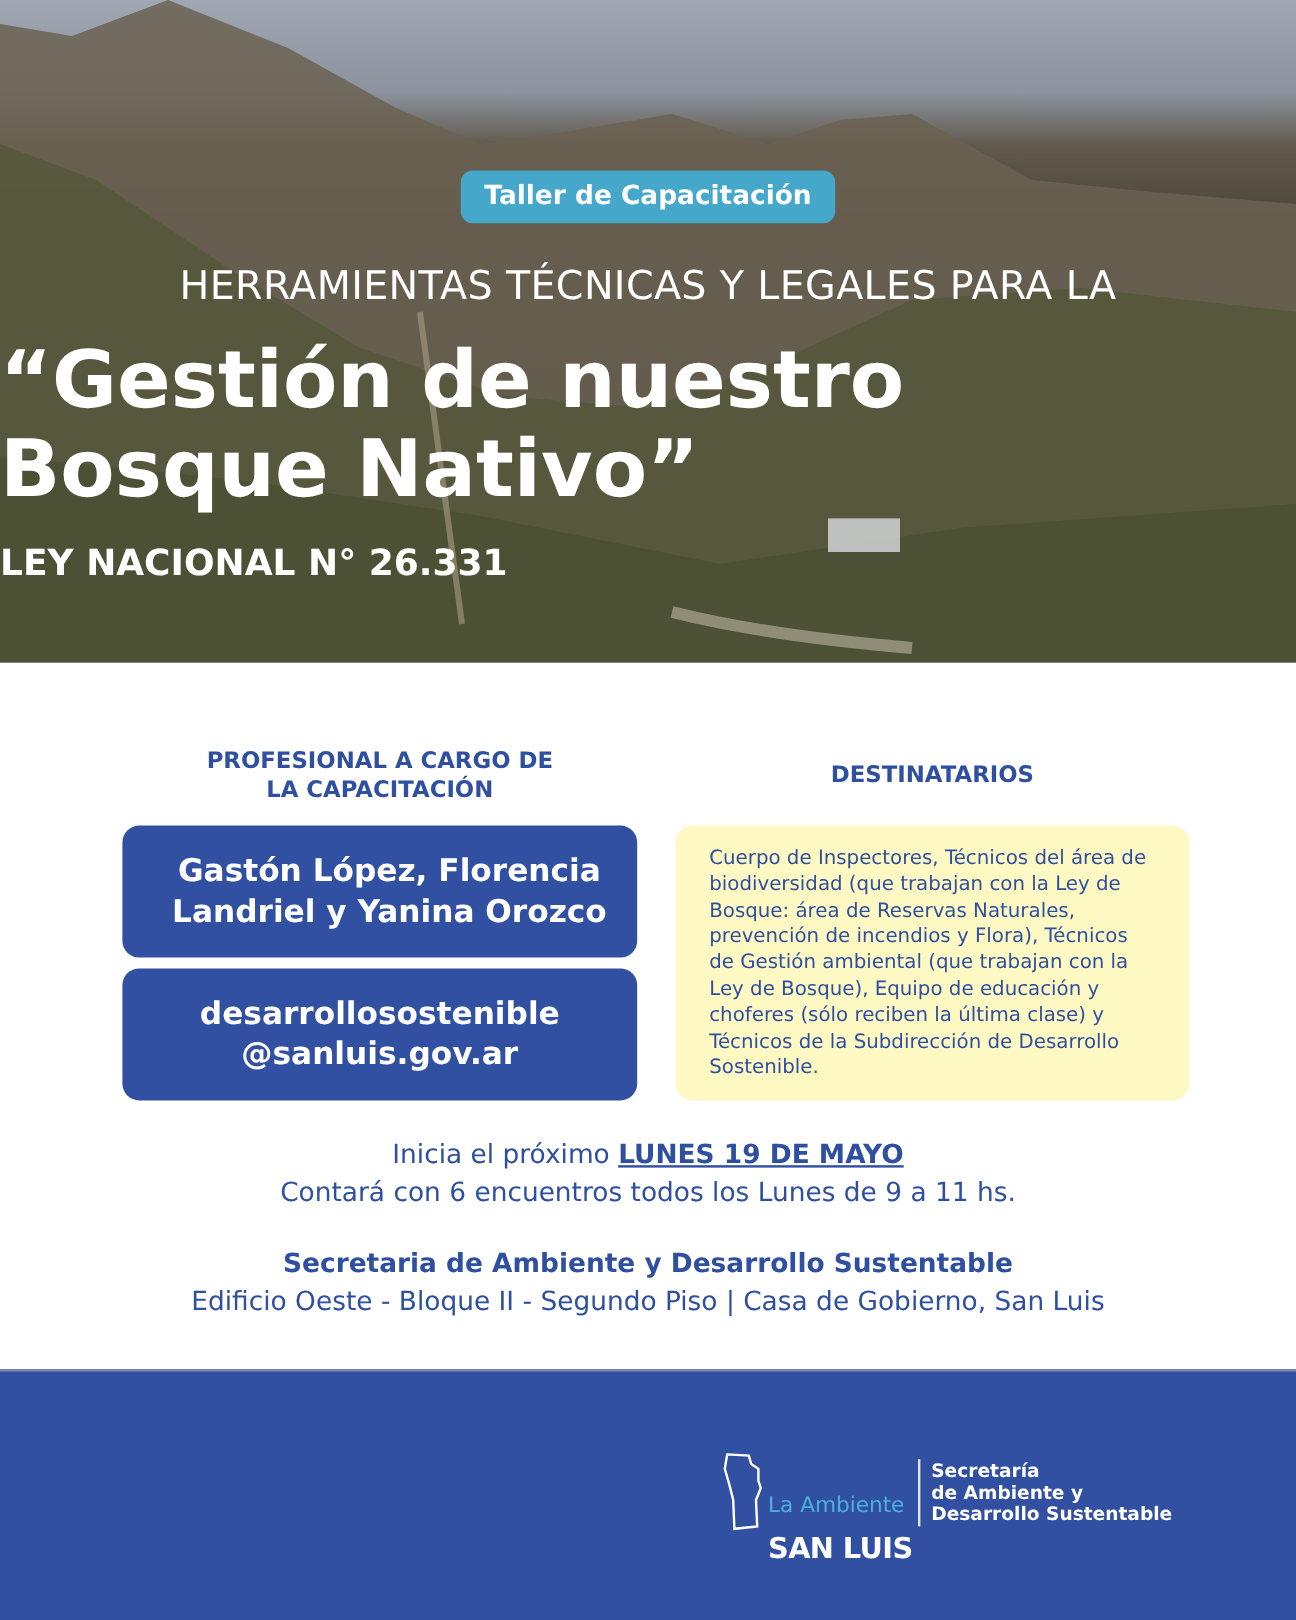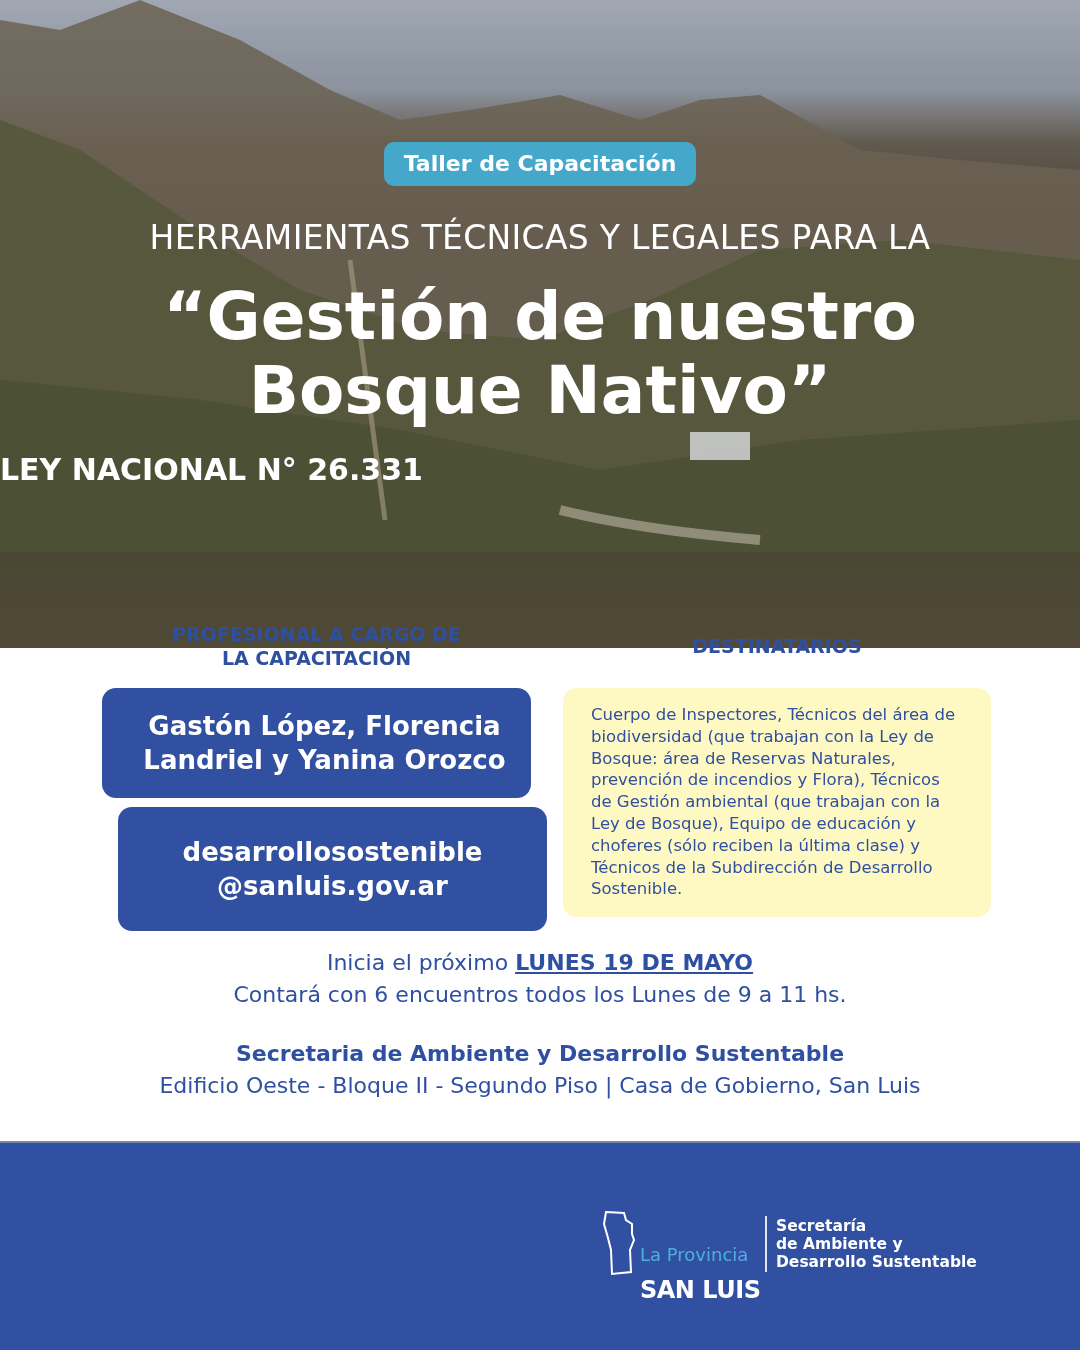--- a/index.html
+++ b/index.html
@@ -1,36 +1,36 @@
 <!DOCTYPE html>
 <html><head>
 <meta charset="utf-8">
 <style>
   * { box-sizing: border-box; margin: 0; padding: 0; }
   html, body { width: 1080px; height: 1350px; overflow: hidden; }
   body { font-family: "DejaVu Sans", sans-serif; background: #ffffff; position: relative; }
 
   .hero {
-    position: absolute; left: 0; top: 0; width: 1080px; height: 648px; overflow: hidden;
+    position: absolute; left: 0; top: 0; width: 1080px; height: 552px; overflow: hidden;
     background:
       linear-gradient(180deg, rgba(0,0,0,0.05) 0%, rgba(0,0,0,0.18) 40%, rgba(0,0,0,0.25) 100%),
       linear-gradient(180deg, #a9b0bd 0%, #9aa2ae 14%, #6f6659 22%, #5a5244 34%, #55553d 50%, #4c5234 65%, #5e5a40 80%, #6a6248 100%);
   }
   .hero svg.mtn { position: absolute; left: 0; top: 0; }
   .pill {
     position: absolute; left: 384px; top: 142px; width: 312px; height: 44px;
     background: #45a8cb; border-radius: 10px; color: #fff;
     font-weight: bold; font-size: 22px; text-align: center; line-height: 44px;
   }
   .kicker {
     position: absolute; left: 0; top: 218px; width: 1080px; text-align: center;
     color: #fff; font-size: 33px; letter-spacing: 0.3px;
   }
   .title {
-    position: absolute; left: 0; top: 280px; width: 1080px; text-align: center;
+    position: absolute; left: 0; top: 280px; width: 1080px; 
     color: #fff; font-weight: bold; font-size: 66px; line-height: 74px;
   }
   .law {
     position: absolute; left: 0; top: 452px; width: 1080px; text-align: left;
     color: #fff; font-weight: bold; font-size: 30px;
   }
 
   .colhead {
     position: absolute; color: #2f4fa0; font-weight: bold; font-size: 19px;
     text-align: center; line-height: 24px;
@@ -87,21 +87,21 @@
   <div>LA CAPACITACIÓN</div>
 </div>
 <div class="colhead" style="left:563px; top:634px; width:428px;">DESTINATARIOS</div>
 
 <div class="bluebox" style="top:688px; height:110px;padding-left:36px;">
   <div>
     <div>Gastón López, Florencia</div>
     <div>Landriel y Yanina Orozco</div>
   </div>
 </div>
-<div class="bluebox" style="top:807px; height:124px;margin-left:16px;">
+<div class="bluebox" style="top:807px; height:110px;">
   <div>
     <div>desarrollosostenible</div>
     <div>@sanluis.gov.ar</div>
   </div>
 </div>
 
 <div class="greybox">Cuerpo de Inspectores, Técnicos del área de biodiversidad (que trabajan con la Ley de Bosque: área de Reservas Naturales, prevención de incendios y Flora), Técnicos de Gestión ambiental (que trabajan con la Ley de Bosque), Equipo de educación y choferes (sólo reciben la última clase) y Técnicos de la Subdirección de Desarrollo Sostenible.</div>
 
 <div class="info" style="top:947px;">
   <div><span>Inicia el próximo </span><b>LUNES 19 DE MAYO</b></div>
@@ -111,19 +111,19 @@
 <div class="info" style="top:1038px;">
   <div style="font-weight:bold;">Secretaria de Ambiente y Desarrollo Sustentable</div>
   <div>Edificio Oeste - Bloque II - Segundo Piso | Casa de Gobierno, San Luis</div>
 </div>
 
 <div class="footer"></div>
 <svg class="logo" viewBox="0 0 380 66">
   <path d="M4,2 L22,3 L24,10 L30,14 L30,24 L32,30 L28,40 L29,62 L10,64 L9,40 L6,28 L2,14 Z" fill="none" stroke="#fff" stroke-width="2"></path>
 </svg>
 <div class="sanluis">SAN LUIS</div>
-<div class="provincia">La Provincia</div>
+<div class="provincia">La Ambiente</div>
 <div class="divider"></div>
 <div class="secr">
   <div>Secretaría</div>
   <div>de Ambiente y</div>
   <div>Desarrollo Sustentable</div>
 </div>
 
 </body></html>

